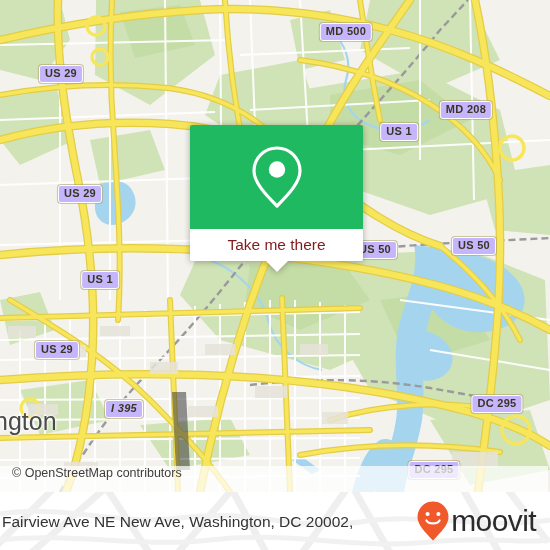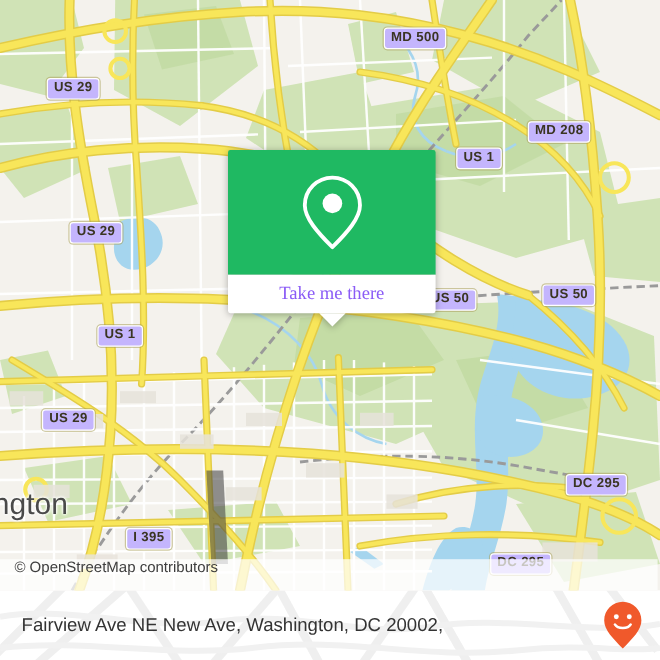--- a/index.html
+++ b/index.html
@@ -61,40 +61,40 @@
   }
   .card-top{
     height:104px;background:#1fb962;border-radius:2px 2px 0 0;
     display:flex;align-items:center;justify-content:center;
   }
   .card-bottom{
     height:32px;background:#ffffff;border-radius:0 0 2px 2px;
     display:flex;align-items:center;justify-content:center;
   }
   .card-bottom span{
-    font-size:15.5px;color:#8b5cf6;
-    font-family:Liberation Serif, serif;
+    font-size:15.5px;color:#7f1d1d;
+    font-family:Liberation Sans, sans-serif;
   }
   .card-tail{
     position:absolute;left:50%;bottom:-11px;margin-left:-11px;
     width:0;height:0;
     border-left:11px solid transparent;
     border-right:11px solid transparent;
     border-top:11px solid #ffffff;
   }
 
   
   .footer{
     position:absolute;left:0;top:492px;width:550px;height:58px;
     background:#ffffff;overflow:hidden;
   }
   .footer-bg{position:absolute;left:0;top:0;width:550px;height:58px;}
   .footer-inner{
     position:relative;height:58px;display:flex;align-items:center;
-    justify-content:space-between;padding:0 14px 0 18px;box-sizing:border-box;
+    justify-content:space-between;padding:0 14px 0 2px;box-sizing:border-box;
   }
   .addr{
     font-size:15.5px;line-height:21px;color:#333333;max-width:390px;
     font-family:"Liberation Sans","DejaVu Sans",sans-serif;
   }
   .brand{display:flex;align-items:center;gap:1px;}
   .brand-word{
     font-size:30px;color:#2b2b2b;letter-spacing:-.6px;line-height:30px;
     font-family:"Liberation Sans","DejaVu Sans",sans-serif;
   }
@@ -316,21 +316,21 @@
     <div class="shield" style="left:346px;top:32px;">MD 500</div>
     <div class="shield" style="left:466px;top:62px;margin-top:48px;">MD 208</div>
     <div class="shield" style="left:61px;top:74px;">US 29</div>
     <div class="shield" style="left:399px;top:132px;">US 1</div>
     <div class="shield" style="left:80px;top:194px;">US 29</div>
     <div class="shield" style="left:100px;top:280px;">US 1</div>
     <div class="shield" style="left:375px;top:250px;">US 50</div>
     <div class="shield" style="left:474px;top:246px;">US 50</div>
     <div class="shield" style="left:57px;top:350px;">US 29</div>
     <div class="shield" style="left:497px;top:404px;">DC 295</div>
-    <div class="shield" style="left:124px;top:449px;">I 395</div>
+    <div class="shield" style="left:124px;top:409px;font-style:italic;">I 395</div>
     <div class="shield" style="left:434px;top:470px;">DC 295</div>
 
     <div class="attrib">
       <span>© OpenStreetMap contributors</span>
     </div>
   </div>
 
   <div class="card">
     <div class="card-top">
       <svg width="56" height="66" viewBox="0 0 56 66">
@@ -367,17 +367,18 @@
       <div class="addr">
         <div>Fairview Ave NE New Ave, Washington, DC 20002,</div>
       </div>
       <div class="brand">
         <svg width="34" height="42" viewBox="0 0 34 42">
           <path d="M17 1.5 C8.4 1.5 1.5 8.4 1.5 17 C1.5 25 9 32 17 40.5 C25 32 32.5 25 32.5 17 C32.5 8.4 25.6 1.5 17 1.5 Z" fill="#f0592b"></path>
           <circle cx="11.6" cy="14" r="2.05" fill="#ffffff"></circle>
           <circle cx="22.4" cy="14" r="2.05" fill="#ffffff"></circle>
           <path d="M10.4 20.4 C12.6 24.4 21.4 24.4 23.6 20.4" fill="none" stroke="#ffffff" stroke-width="2.1" stroke-linecap="round"></path>
         </svg>
+        <div class="brand-word">moovit</div>
       </div>
     </div>
   </div>
 
 </div>
 
 </body></html>

